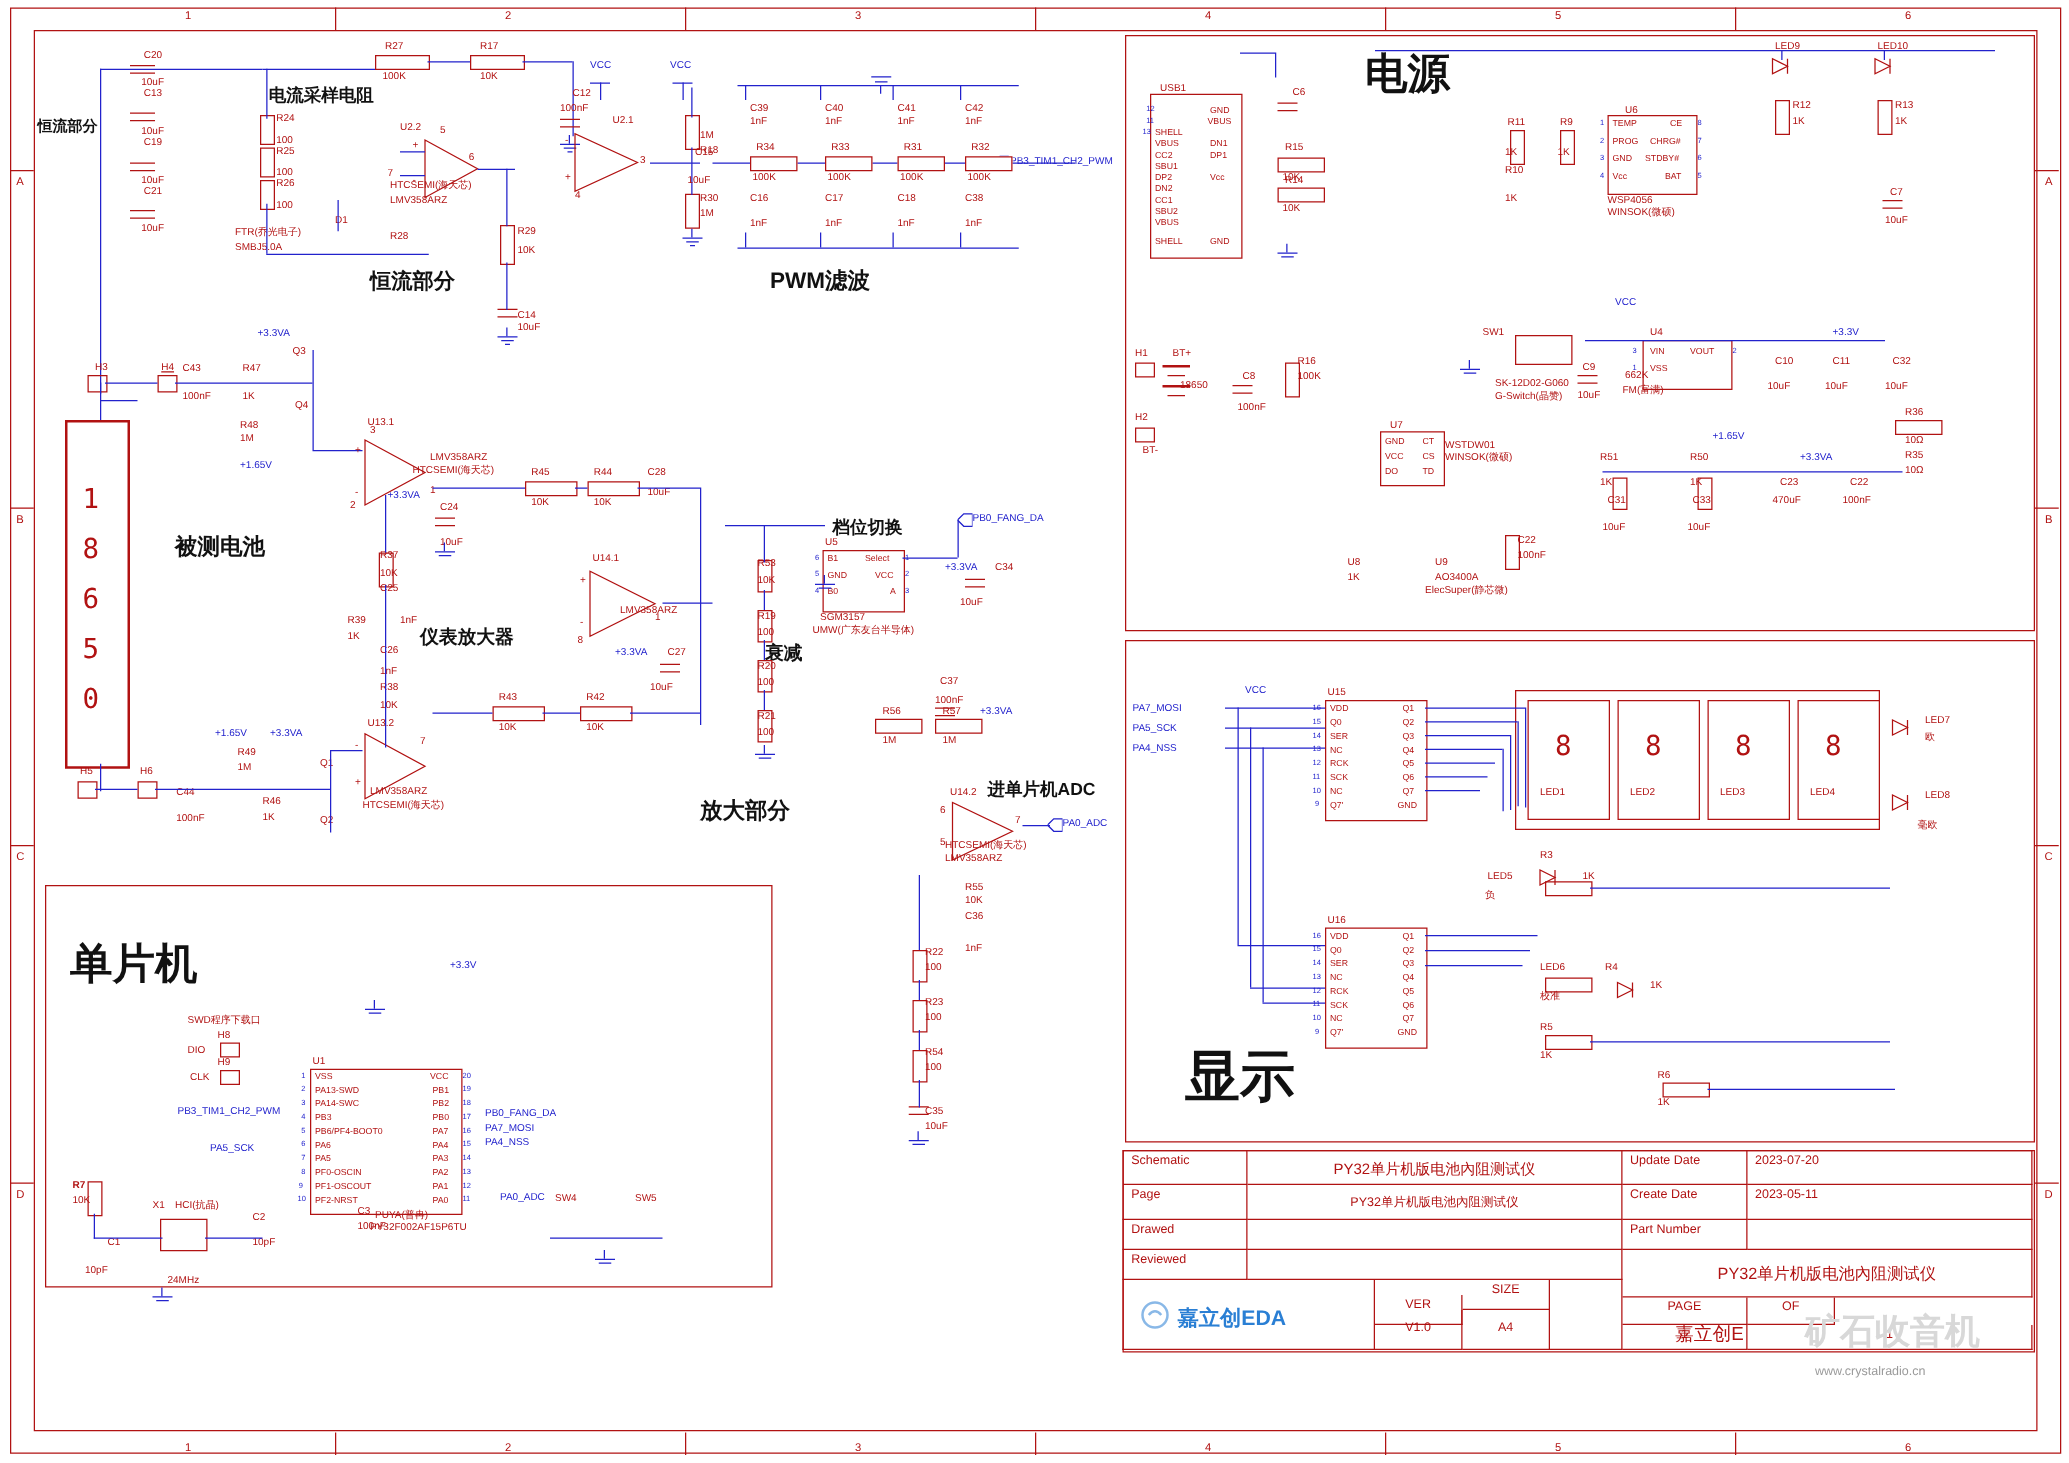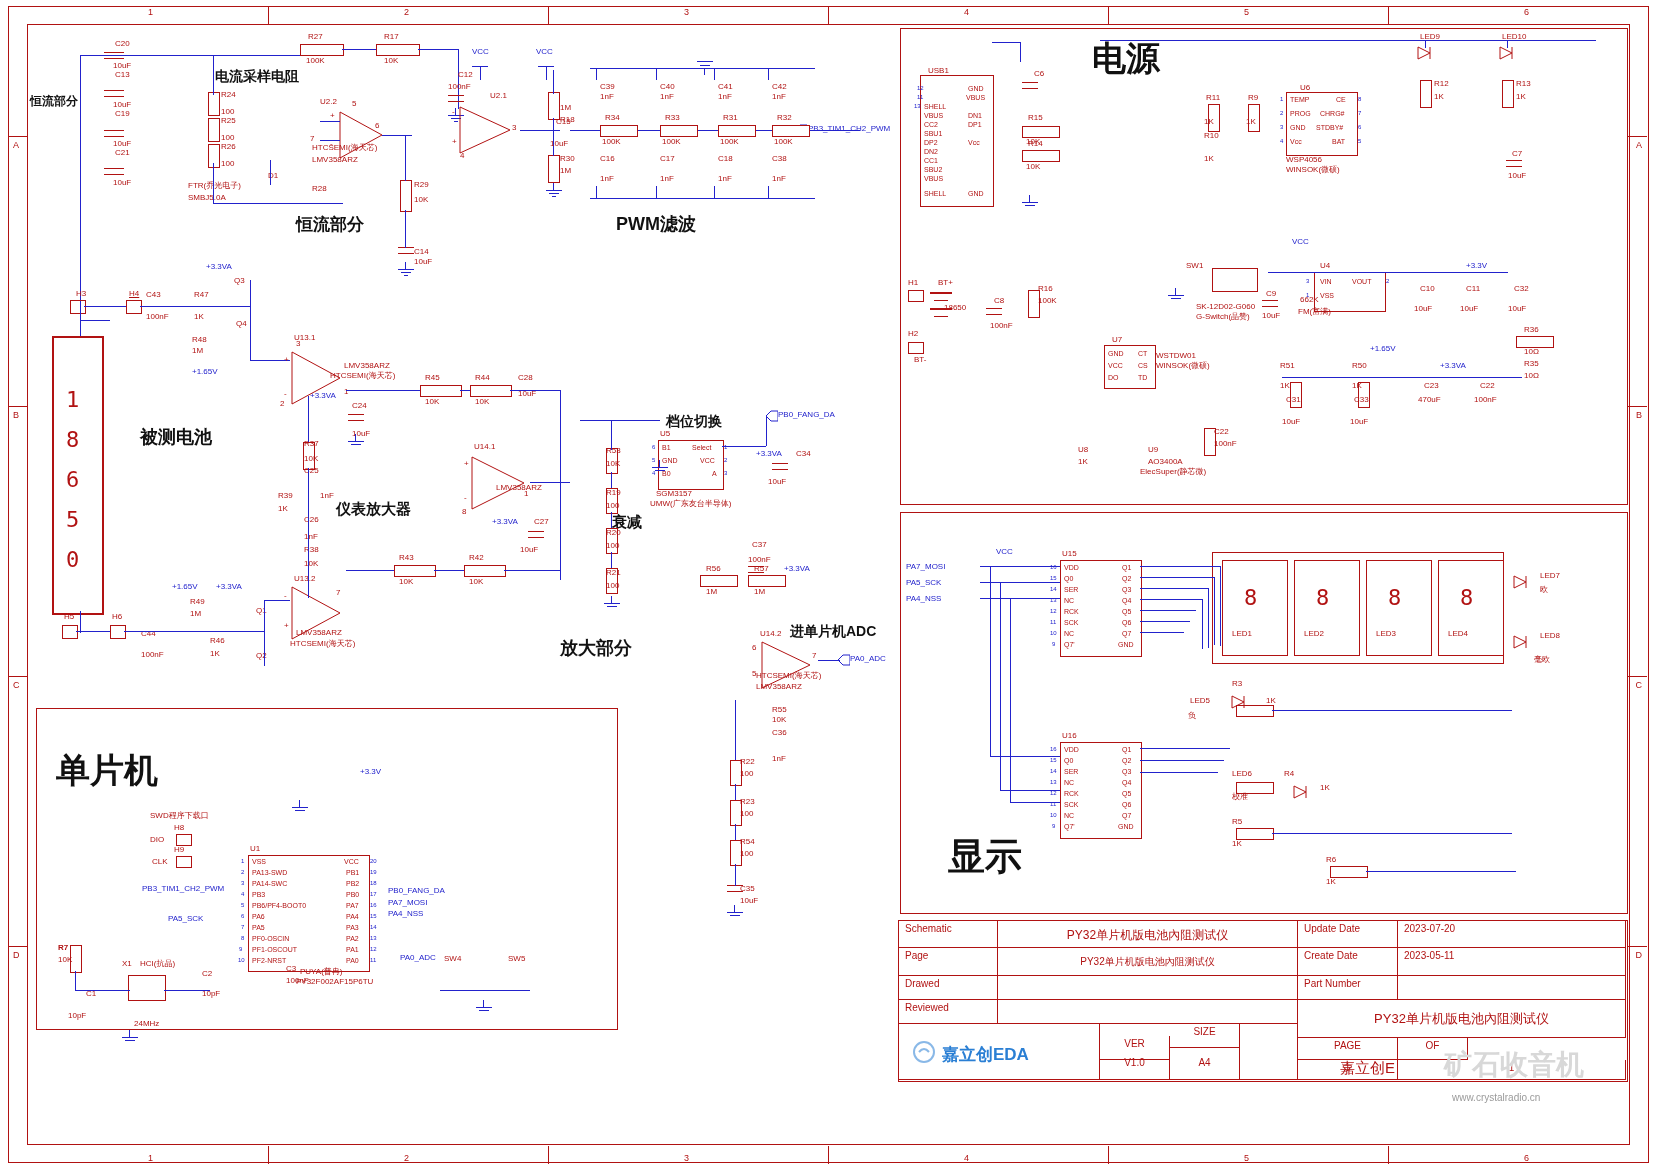--- a/index.html
+++ b/index.html
@@ -831,21 +831,21 @@
   <div class="lbl" style="left:1424px;top:382px;">C23</div>
   <div class="lbl" style="left:1418px;top:396px;">470uF</div>
   <div class="lbl" style="left:1480px;top:382px;">C22</div>
   <div class="lbl" style="left:1474px;top:396px;">100nF</div>
   <div class="lblb" style="left:1370px;top:345px;">+1.65V</div>
   <div class="lblb" style="left:1440px;top:362px;">+3.3VA</div>
   <div class="wire wh" style="left:1268px;top:272px;width:240px;"></div>
   <div class="wire wh" style="left:1282px;top:377px;width:240px;"></div>
 
   <div class="sec-box" style="left:900px;top:512px;width:726px;height:400px;"></div>
-  <div class="big" style="left:948px;top:832px;font-size:37px;">显示</div>
+  <div class="big" style="left:948px;top:832px;font-size:44px;">显示</div>
   <div class="lblb" style="left:996px;top:548px;">VCC</div>
   <div class="net" style="left:906px;top:562px;">PA7_MOSI</div>
   <div class="net" style="left:906px;top:594px;">PA4_NSS</div>
   <div class="net" style="left:906px;top:578px;">PA5_SCK</div>
 
   <div class="ic" style="left:1060px;top:560px;width:80px;height:95px;"></div>
   <div class="lbl" style="left:1062px;top:550px;">U15</div>
   <div class="pinl" style="left:1064px;top:564px;">VDD</div>
   <div class="pinl" style="left:1064px;top:575px;">Q0</div>
   <div class="pinl" style="left:1064px;top:586px;">SER</div>

